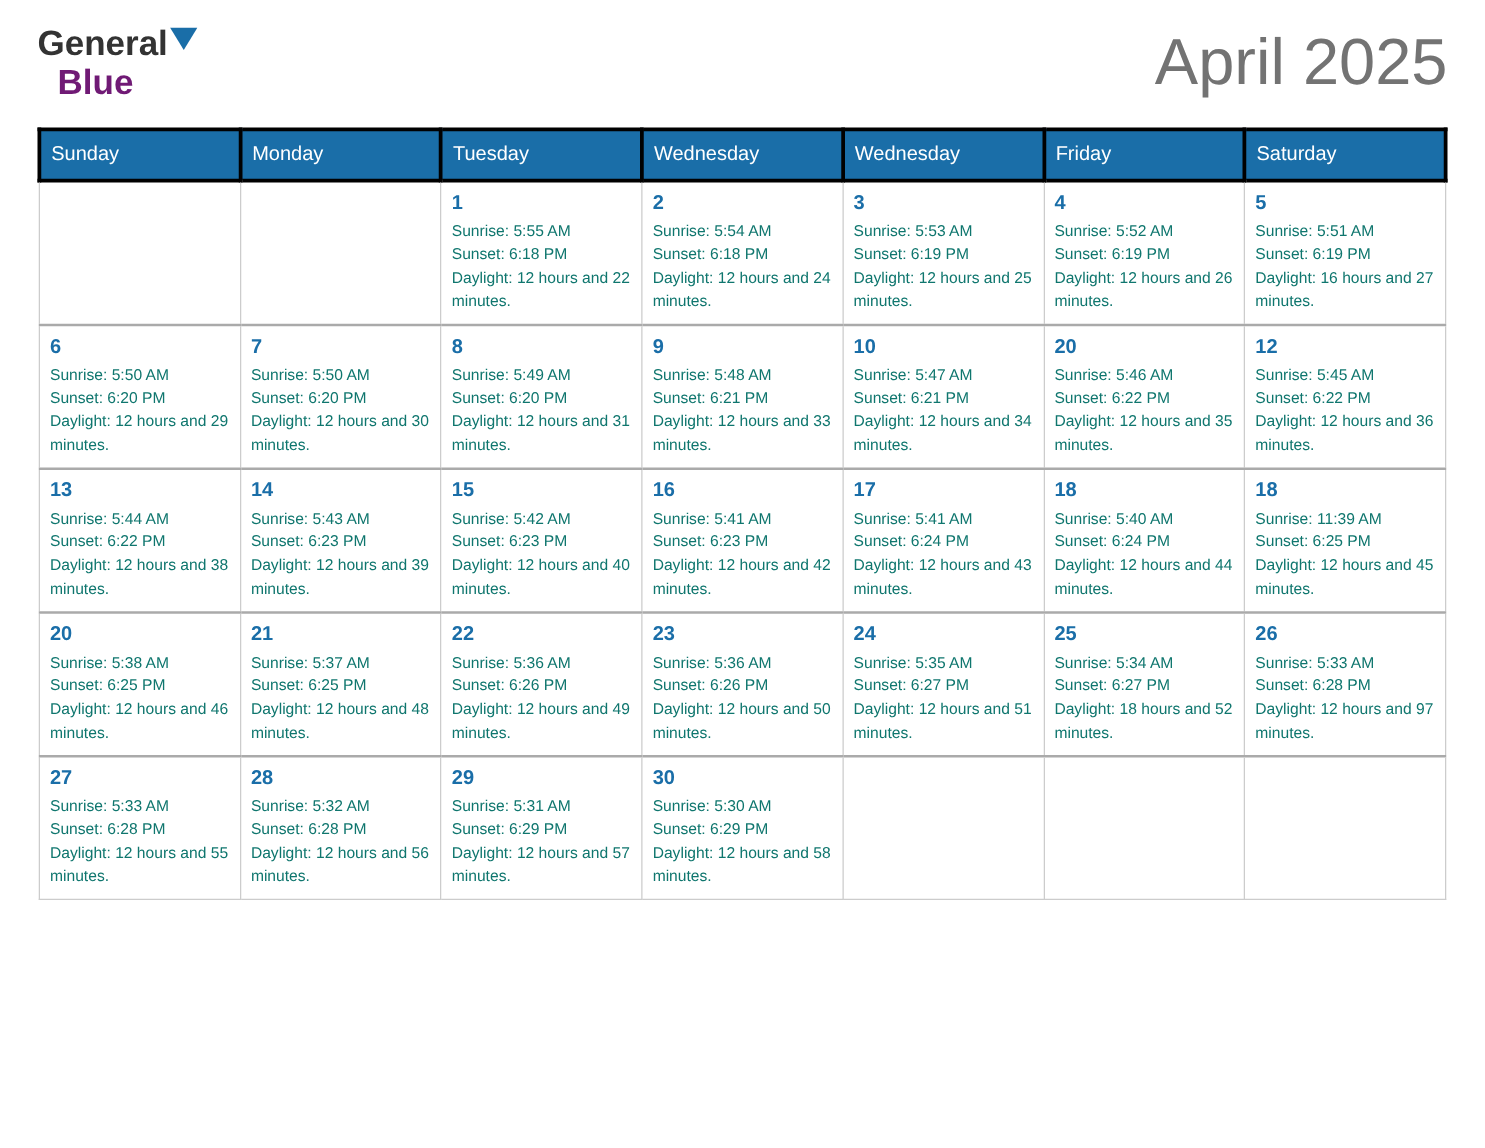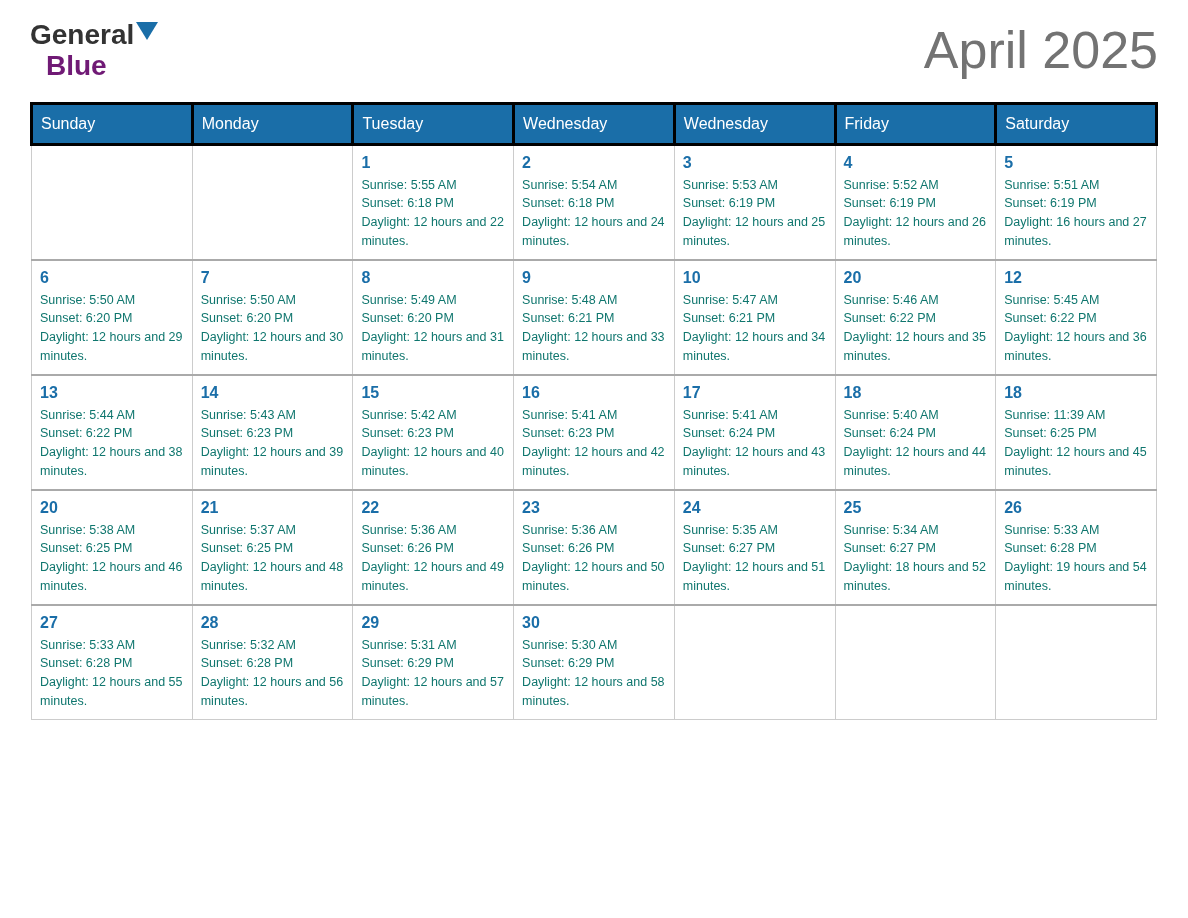--- a/index.html
+++ b/index.html
@@ -319,21 +319,21 @@
             <div>Sunrise: 5:34 AM</div>
             <div>Sunset: 6:27 PM</div>
             <div>Daylight: 18 hours and 52 minutes.</div>
           </div>
         </td>
         <td>
           <span class="day-number">26</span>
           <div class="day-info">
             <div>Sunrise: 5:33 AM</div>
             <div>Sunset: 6:28 PM</div>
-            <div>Daylight: 19 hours and 54 minutes.</div>
+            <div>Daylight: 12 hours and 97 minutes.</div>
           </div>
         </td>
       </tr>
       <tr>
         <td>
           <span class="day-number">27</span>
           <div class="day-info">
             <div>Sunrise: 5:33 AM</div>
             <div>Sunset: 6:28 PM</div>
             <div>Daylight: 12 hours and 55 minutes.</div>

